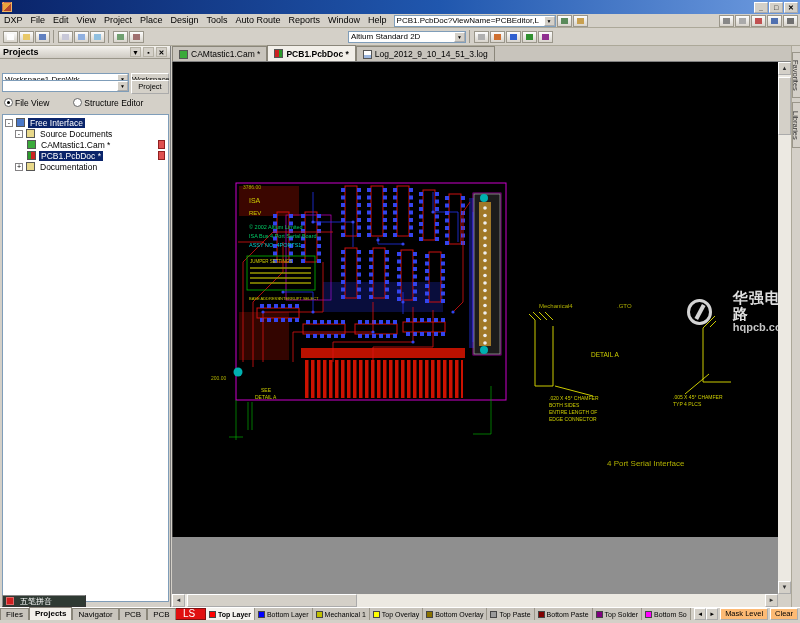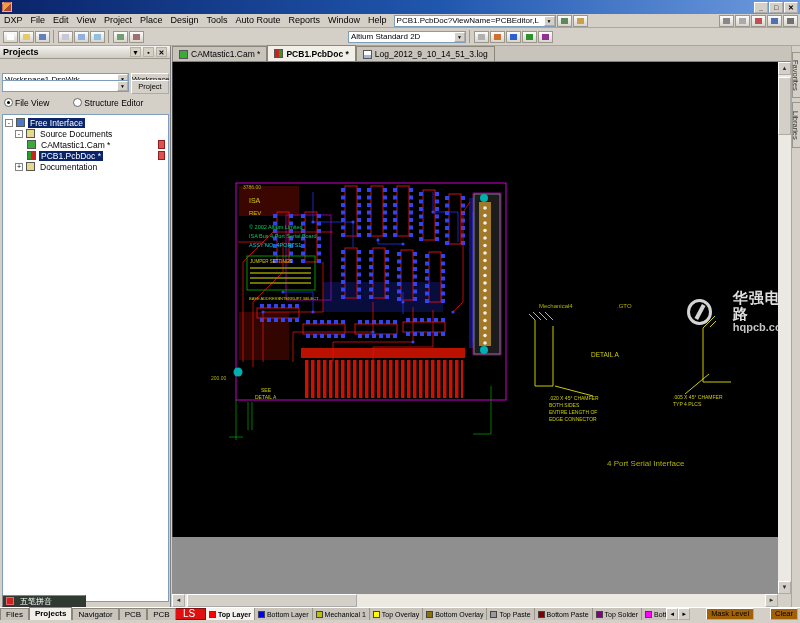--- a/index.html
+++ b/index.html
@@ -82,21 +82,21 @@
   .vtab{position:absolute;left:0;width:9px;background:#d4d0c8;border:1px solid #9a968a;writing-mode:vertical-rl;font-size:7.5px;text-align:center;color:#333;}
 
   
   .layerbar{left:172px;top:607px;width:628px;height:13px;background:#d4d0c8;display:flex;align-items:center;border-top:1px solid #fff;}
   .lsbox{width:34px;height:12px;background:#e01010;border:1px solid #801010;color:#fff;font-size:10px;text-align:center;line-height:10px;flex:none;}
   .ltabs{flex:1;display:flex;overflow:hidden;height:13px;}
   .ltab{display:flex;align-items:center;gap:2px;font-size:7px;padding:0 3px;border-right:1px solid #9a968a;white-space:nowrap;flex:none;background:#c8c4bc;}
   .ltab.active{background:#f4f2ee;font-weight:bold;}
   .lchip{width:7px;height:7px;border:1px solid #444;flex:none;}
   .larrow{width:12px;height:12px;background:#d4d0c8;border:1px outset #fff;font-size:6px;line-height:10px;text-align:center;flex:none;}
-  .lbtn{height:12px;background:#a16207;border:1px outset #fff;font-size:7.5px;line-height:10px;padding:0 4px;flex:none;margin-left:16px;}
+  .lbtn{height:12px;background:#fdba74;border:1px outset #fff;font-size:7.5px;line-height:10px;padding:0 4px;flex:none;margin-left:2px;}
   .paneltabs{left:0;top:607px;width:172px;height:13px;background:#c8c4bc;display:flex;align-items:flex-end;border-top:1px solid #fff;}
   .ptab{font-size:8px;padding:0 5px;height:12px;line-height:12px;border:1px solid #8a867a;border-bottom:none;background:#c8c4bc;white-space:nowrap;}
   .ptab.active{background:#f2efe9;font-weight:bold;height:13px;}
   .imebar{left:2px;top:595px;width:84px;height:12px;background:#2f3a33;border:1px outset #888;display:flex;align-items:center;gap:6px;padding:0 3px;z-index:6;}
   .imechip{width:8px;height:8px;background:#d02020;border:1px solid #fff5;}
   .imetext{color:#fff;font-size:8px;white-space:nowrap;}
   .bottomstrip{left:0;top:620px;width:800px;height:3px;background:#d4d0c8;}
 </style>
 </head>
 <body>

